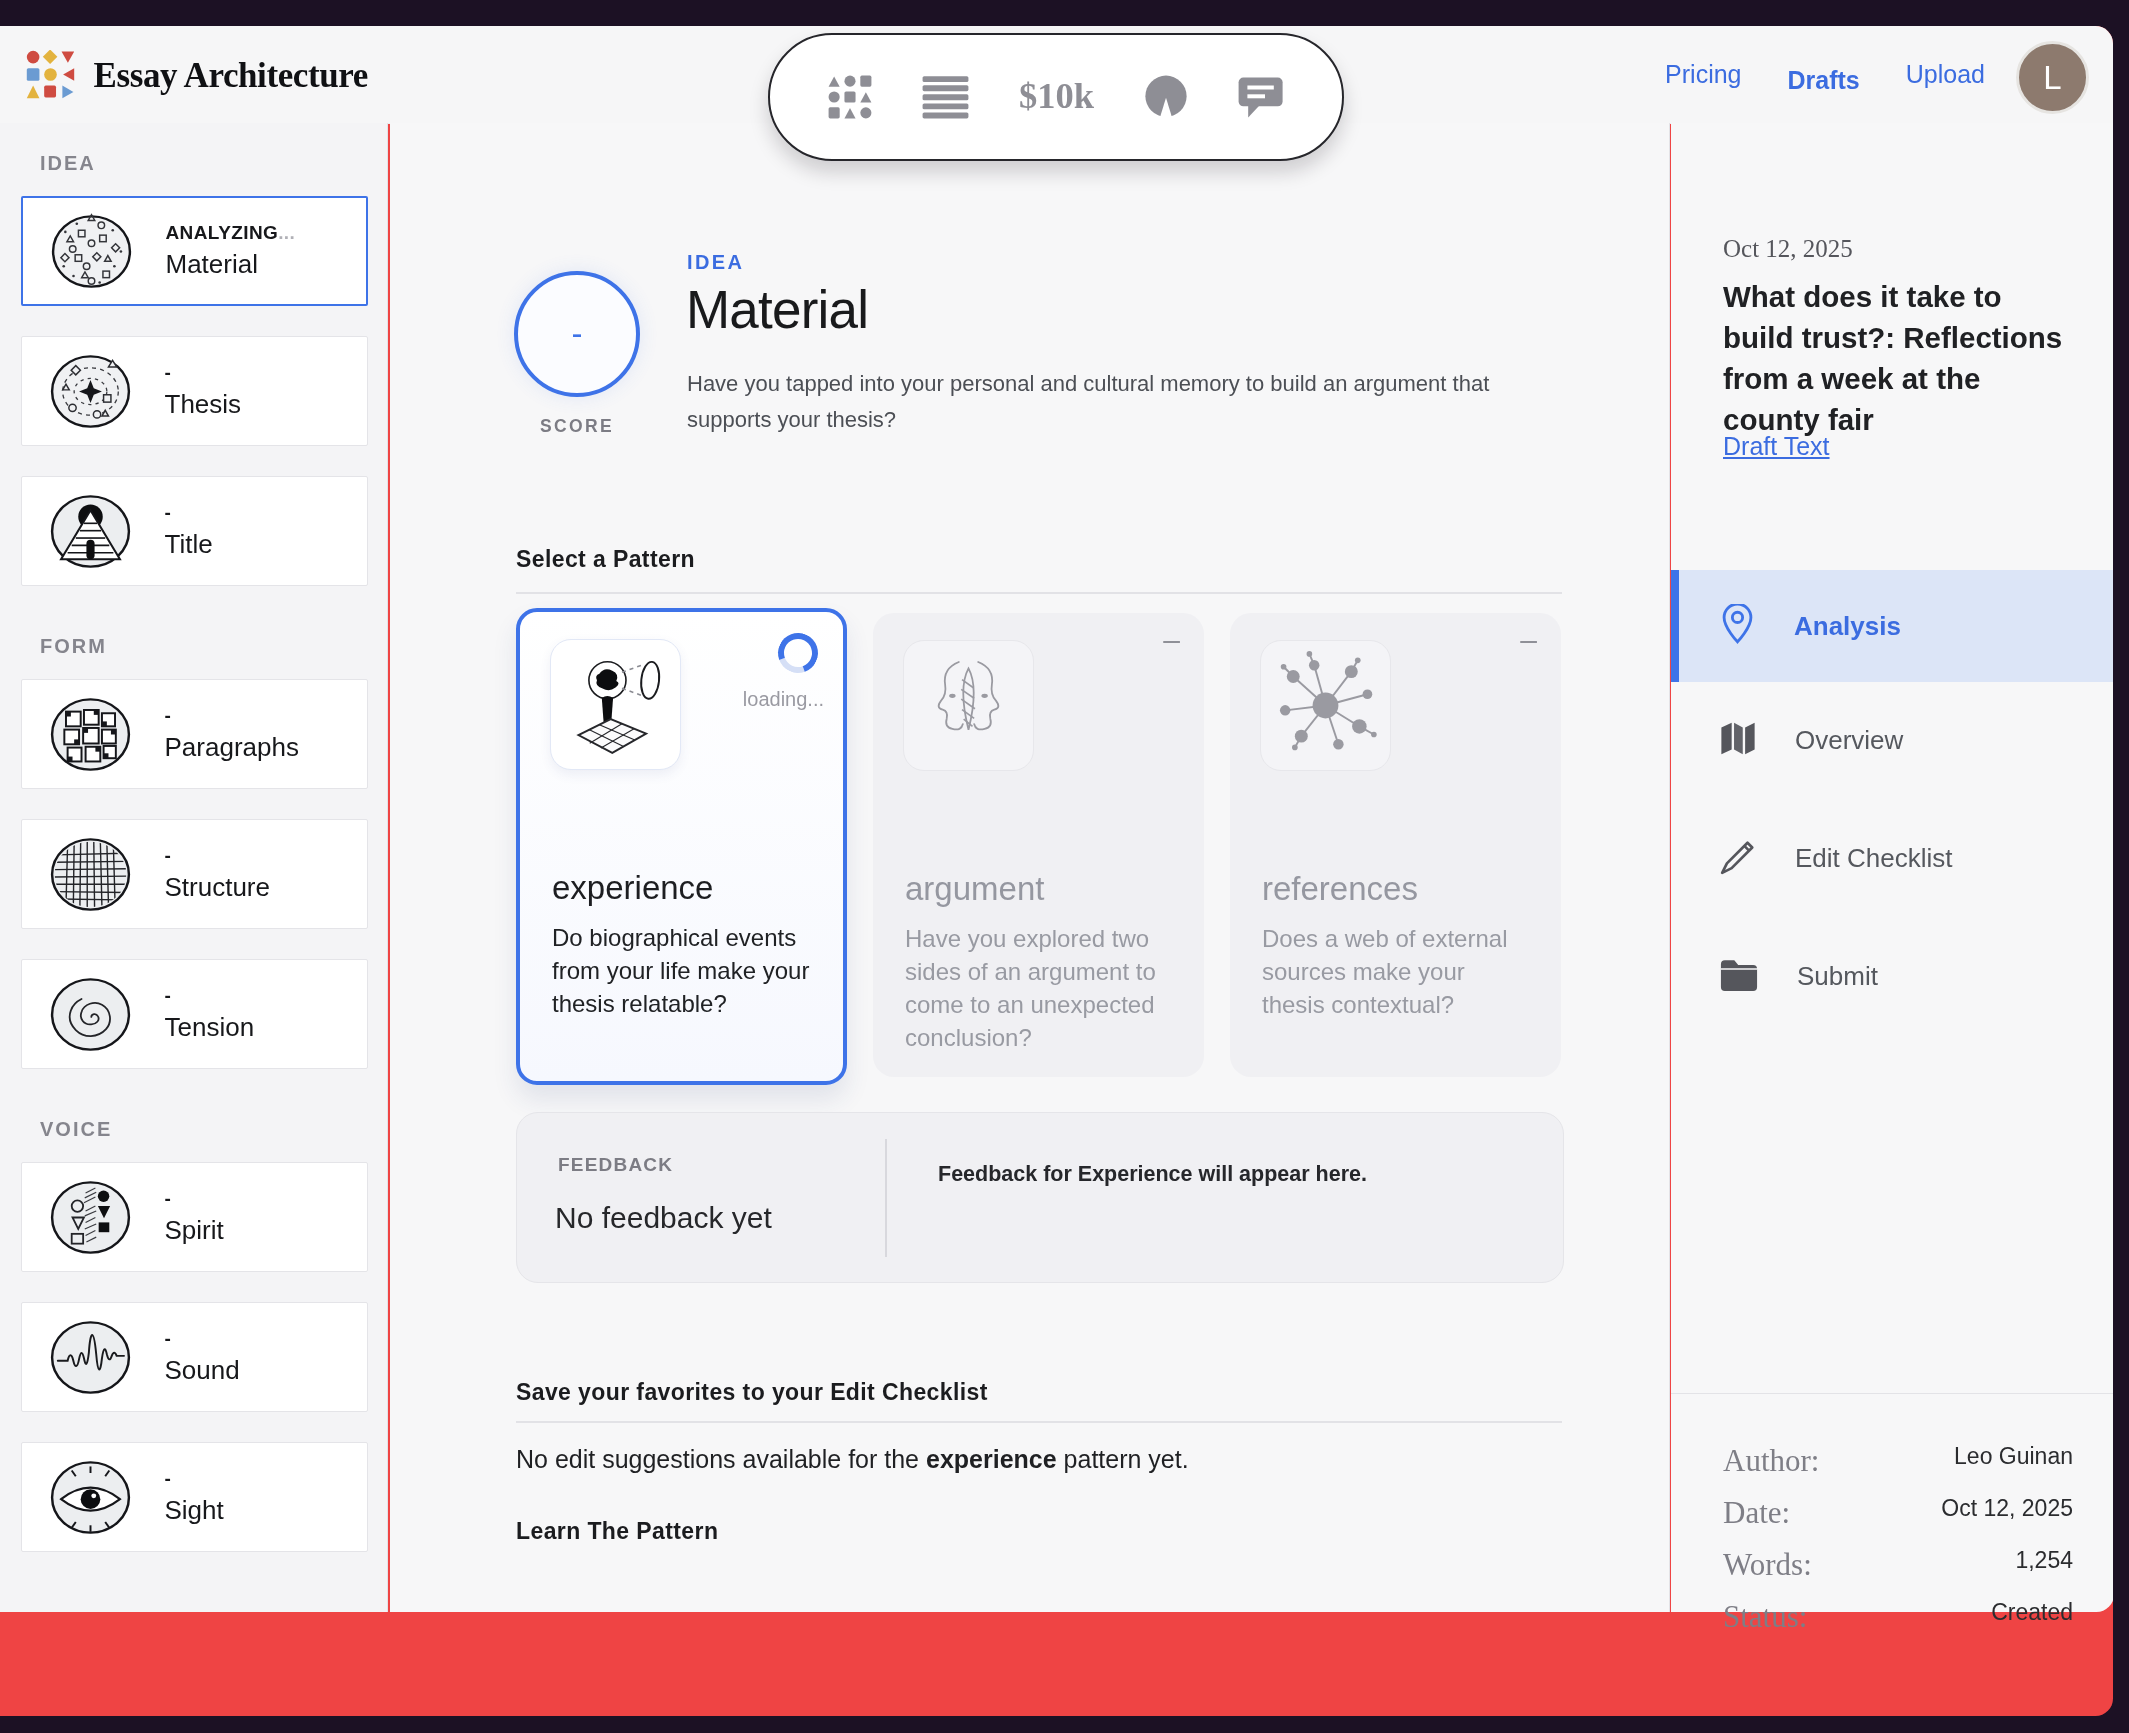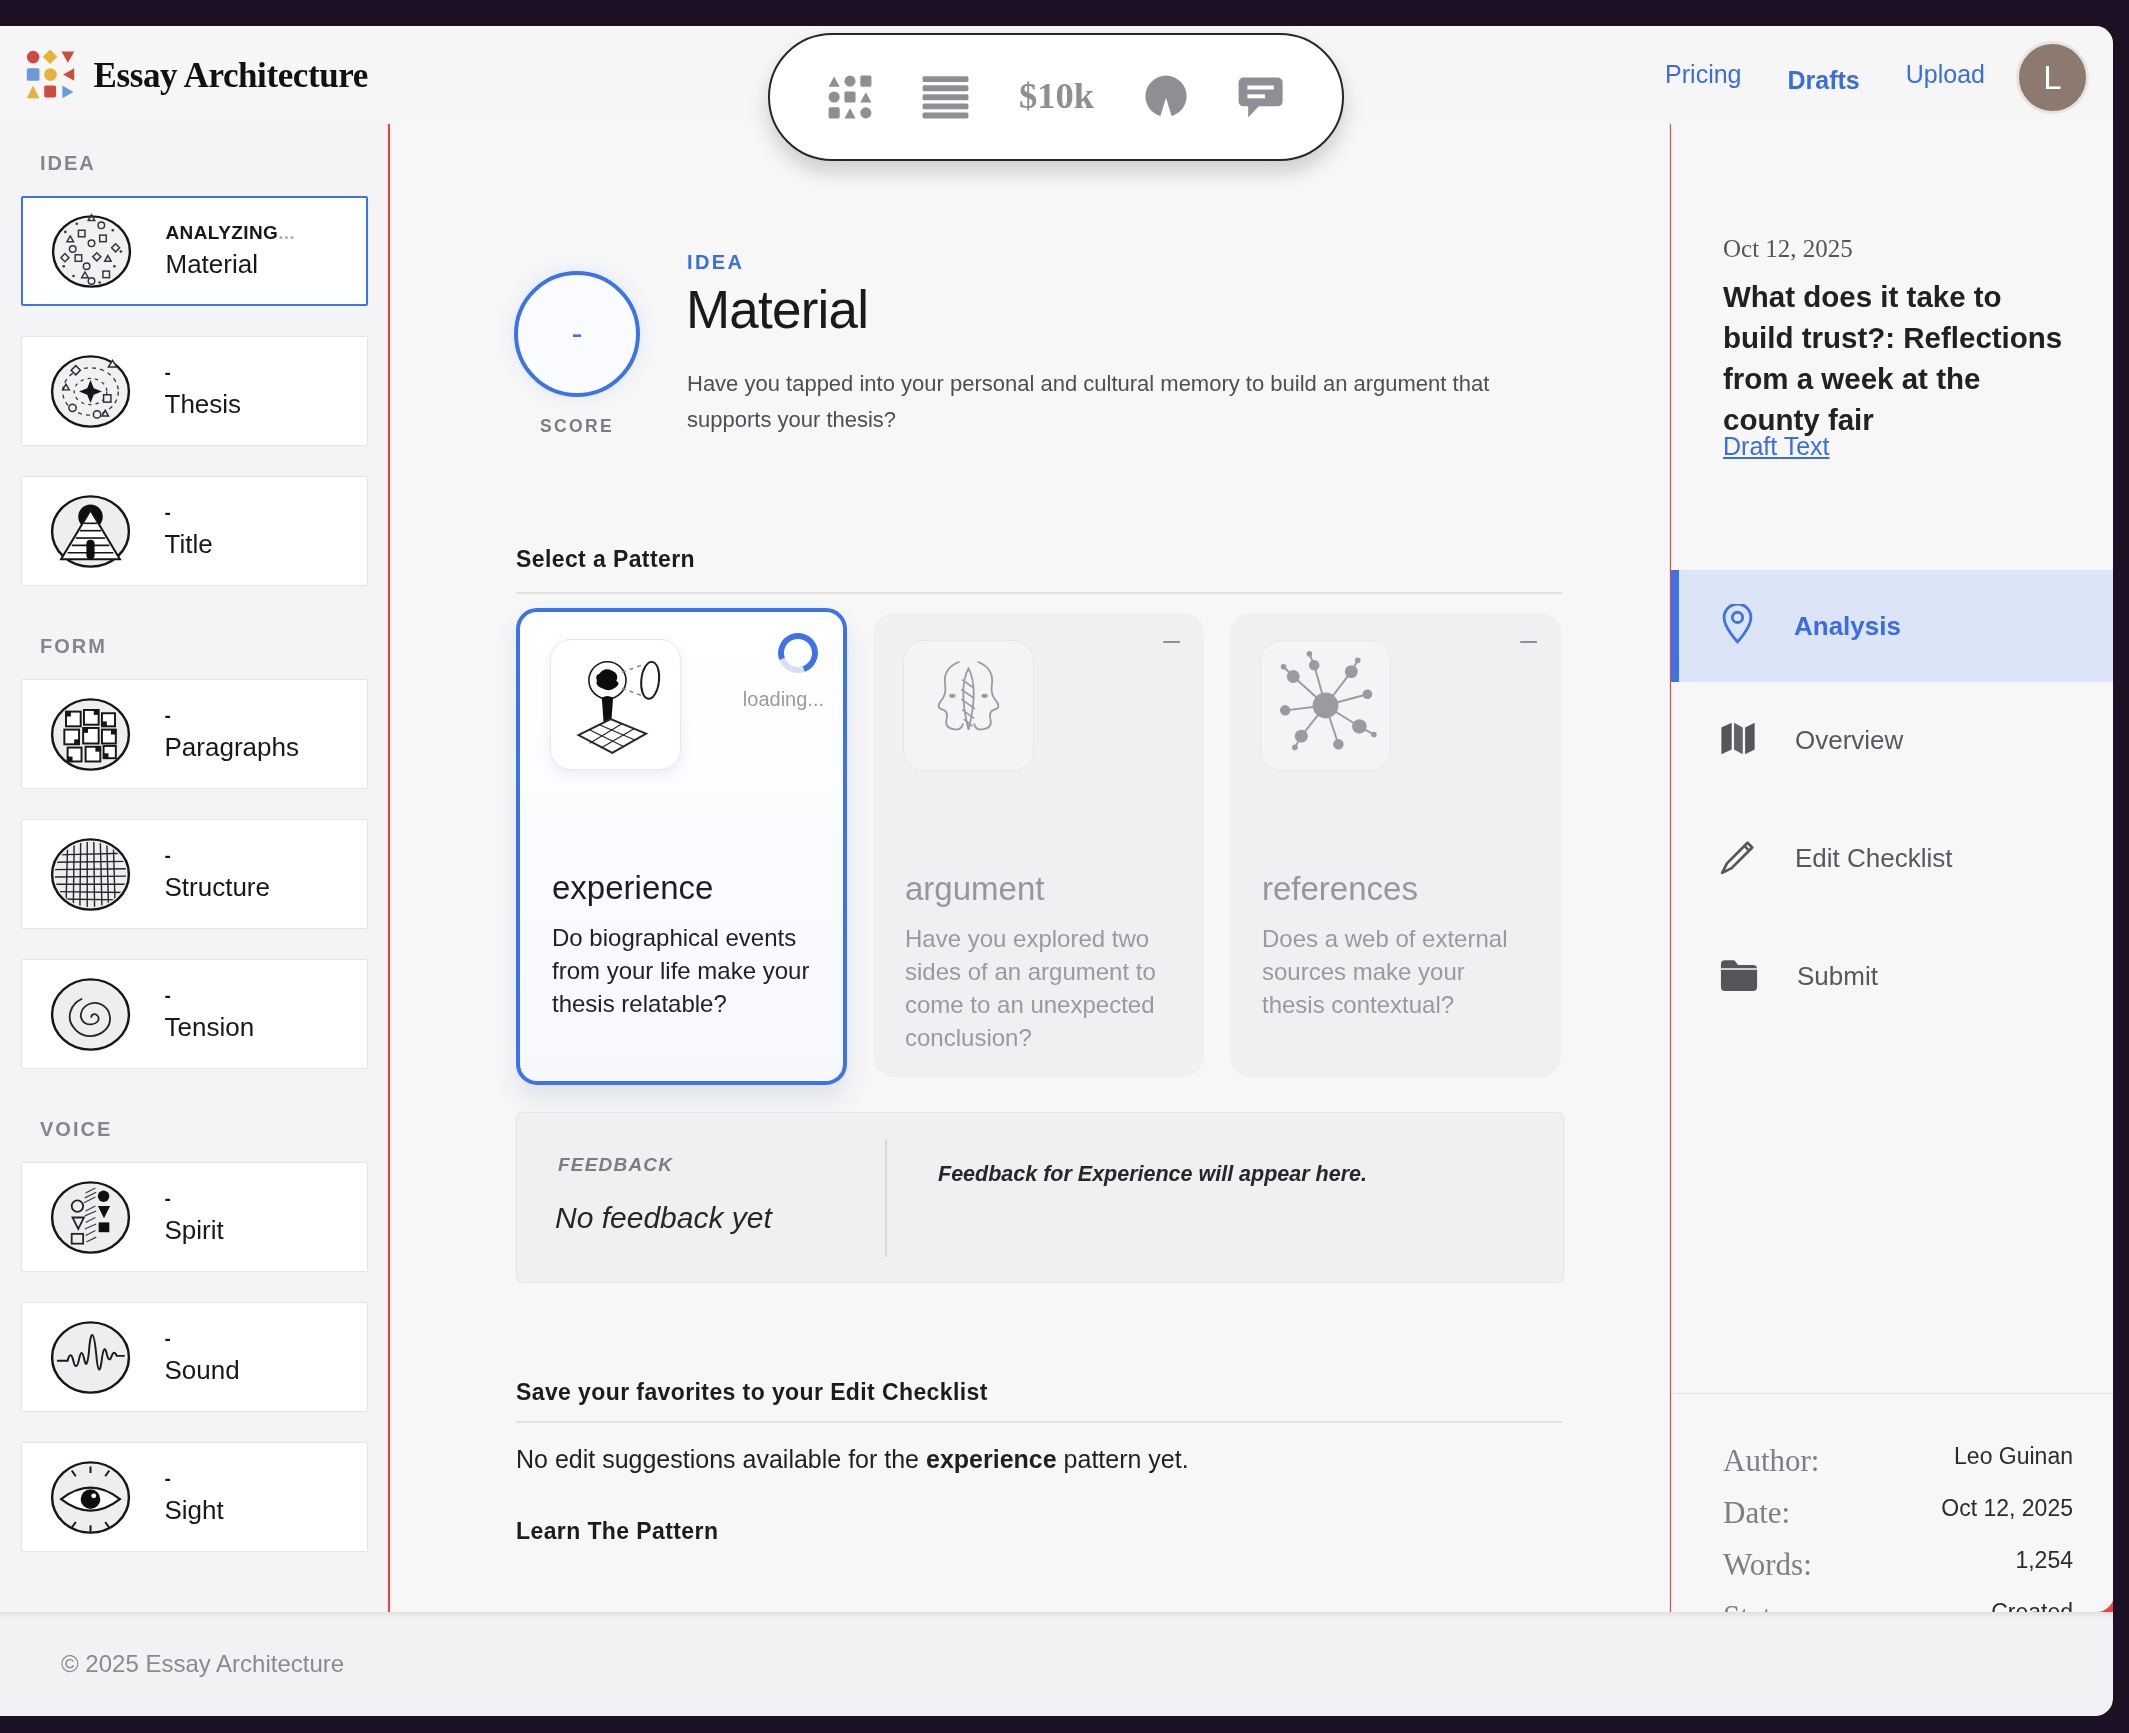--- a/index.html
+++ b/index.html
@@ -67,21 +67,21 @@
   .loadtxt{position:absolute;right:19px;top:76px;font-size:20px;color:#9a9aa2;}
   .pdash{position:absolute;right:24px;top:9.6px;font-size:30px;color:#8f9097;}
   .pname{position:absolute;left:32px;top:257px;font-size:33px;font-weight:500;}
   .pcard.sel .pname{color:#1d1e21;}
   .pcard.dim1 .pname,.pcard.dim2 .pname{color:#9597a0;}
   .pdesc{position:absolute;left:32px;top:309px;width:270px;font-size:24px;line-height:33px;}
   .pcard.sel .pdesc{color:#202225;}
   .pcard.dim1 .pdesc,.pcard.dim2 .pdesc{color:#989aa2;}
   
   .fb{position:absolute;left:126px;top:989px;width:1046px;height:169px;background:#f0f0f3;
-    border:0.8px solid #e5e5e9;border-radius:6px;font-style:italic;}
+    border:0.8px solid #e5e5e9;border-radius:22px;}
   .fb-label{position:absolute;left:41px;top:41px;font-size:19px;font-weight:700;letter-spacing:1.2px;color:#7c7c84;}
   .fb-main{position:absolute;left:38px;top:88px;font-size:30px;color:#26272a;}
   .fb-div{position:absolute;left:368px;top:25.5px;width:1.6px;height:118px;background:#d8d8dd;}
   .fb-hint{position:absolute;left:421px;top:49px;font-size:21.5px;font-weight:600;color:#26272b;}
   .save-txt{position:absolute;left:126px;top:1322px;font-size:25px;color:#1f2023;}
   .save-txt b{font-weight:700;}
   
   .rbar{position:absolute;left:1671px;top:0;width:443px;height:100%;background:#f7f7f8;
     border-radius:0 0 17.5px 0;box-sizing:border-box;}
   .r-date{position:absolute;left:52px;top:112px;font-family:"Liberation Serif", serif;font-size:25px;color:#55565c;}
@@ -601,18 +601,15 @@
           <span class="m-val">1,254</span>
         </div>
         <div class="m-row">
           <span class="m-lab">Status:</span>
           <span class="m-val">Created</span>
         </div>
       </div>
     </div>
   </div>
 
-  <div class="footer">
-    <span class="f-txt">© 2025 Essay Architecture</span>
-  </div>
 
 </div>
 
 
 </body></html>

